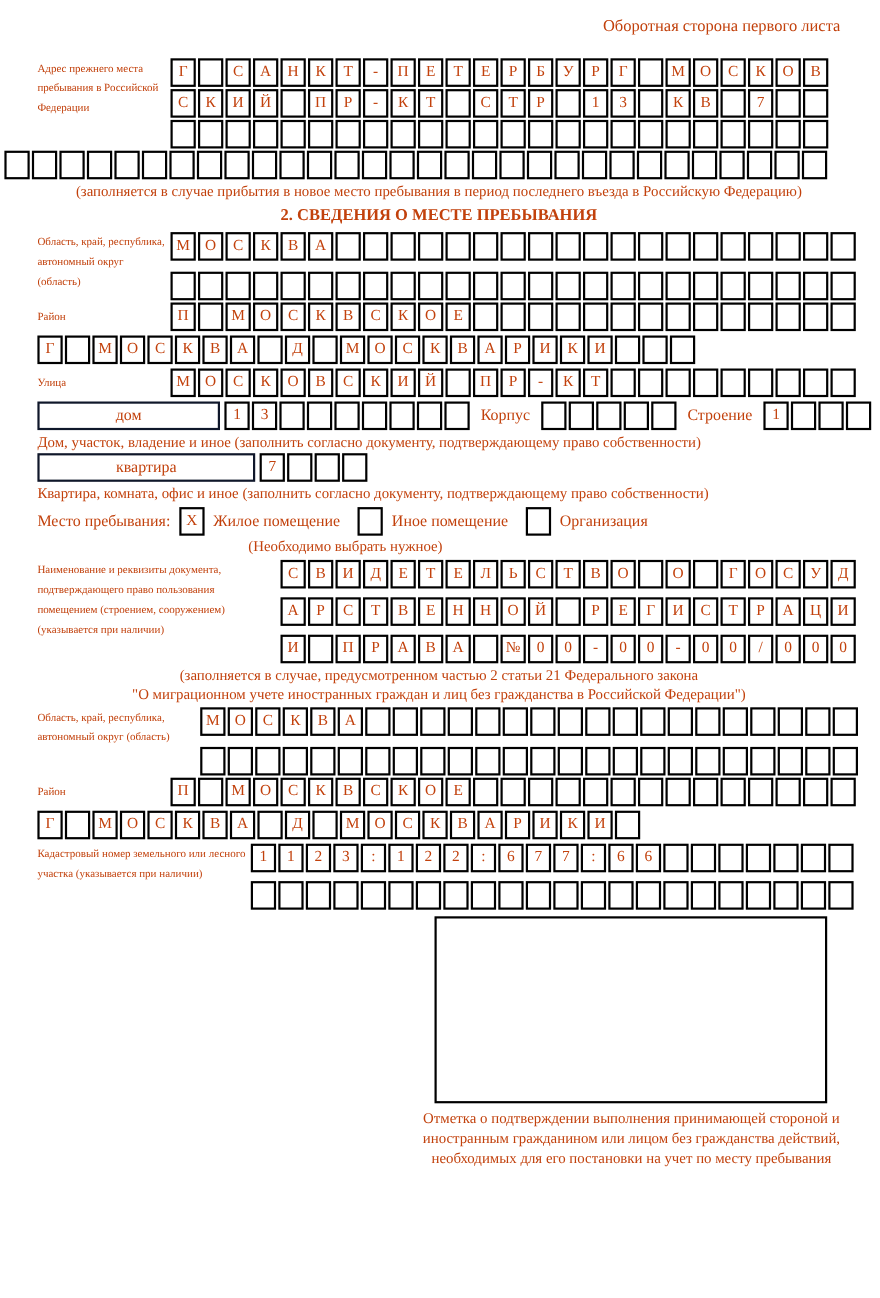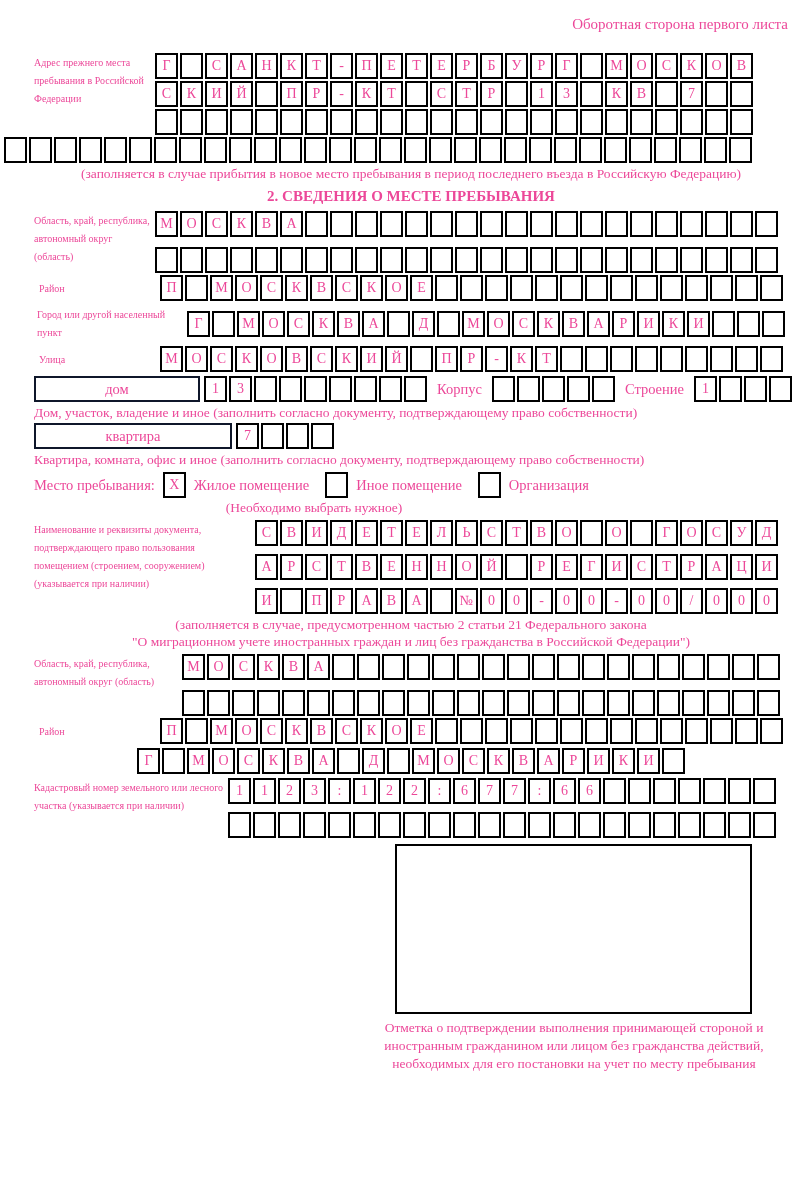--- a/index.html
+++ b/index.html
@@ -1,33 +1,33 @@
 <!DOCTYPE html>
 <html><head>
 <meta charset="utf-8">
 <style>
   html,body{margin:0;padding:0;background:#fff;}
   .page{
     width:800px;height:1180px;box-sizing:border-box;
-    background:#fff;color:#ec4899;
+    background:#fff;color:#c2410c;
     font-family:"Liberation Serif","DejaVu Serif",serif;
-    padding:16px 12px 0 34px;overflow:hidden;position:relative;
+    padding:16px 36px 0 34px;overflow:hidden;position:relative;
   }
   .header-note{text-align:right;font-size:15px;margin-bottom:20px;}
   .cells{display:flex;gap:2px;flex:none;}
   .cell{
     box-sizing:border-box;width:23px;height:26px;border:2px solid #000;
     display:flex;align-items:center;justify-content:center;
     font-size:14px;flex:none;background:#fff;
   }
   .rows{display:flex;flex-direction:column;gap:2px;}
   .rows.gap10{gap:10px;}
   .rows.gap8{gap:8px;}
   .field{display:flex;margin-bottom:2px;}
-  .field.vcenter{align-items:center;margin-bottom:4px;justify-content:center;}
+  .field.vcenter{align-items:center;margin-bottom:4px;}
   .flabel{font-size:10px;line-height:18px;flex:none;padding-top:1px;padding-right:4px;box-sizing:border-box;}
   .w121{width:121px;}.w150{width:150px;}.w148{width:148px;}
   .w197{width:197px;}.w194{width:194px;}.w221{width:221px;}
   .fullrow{margin-left:-30px;margin-bottom:2px;}
   .footnote{font-size:13.5px;line-height:17px;margin:2px 0 2px;}
   .center{text-align:center;}
   .sec-title{font-weight:bold;text-align:center;font-size:15px;margin:6px 0 6px;}
   .widebox{
     box-sizing:border-box;border:2px solid #0f172a;height:26px;flex:none;
     display:flex;align-items:center;justify-content:center;font-size:14.5px;
@@ -255,21 +255,20 @@
         <div class="cell"></div>
         <div class="cell"></div>
         <div class="cell"></div>
         <div class="cell"></div>
         <div class="cell"></div>
         <div class="cell"></div>
       </div>
   </div>
 
   <div class="field vcenter">
-    <div class="flabel w150">Город или другой населенный пункт</div>
     <div class="cells">
         <div class="cell">Г</div>
         <div class="cell"></div>
         <div class="cell">М</div>
         <div class="cell">О</div>
         <div class="cell">С</div>
         <div class="cell">К</div>
         <div class="cell">В</div>
         <div class="cell">А</div>
         <div class="cell"></div>

